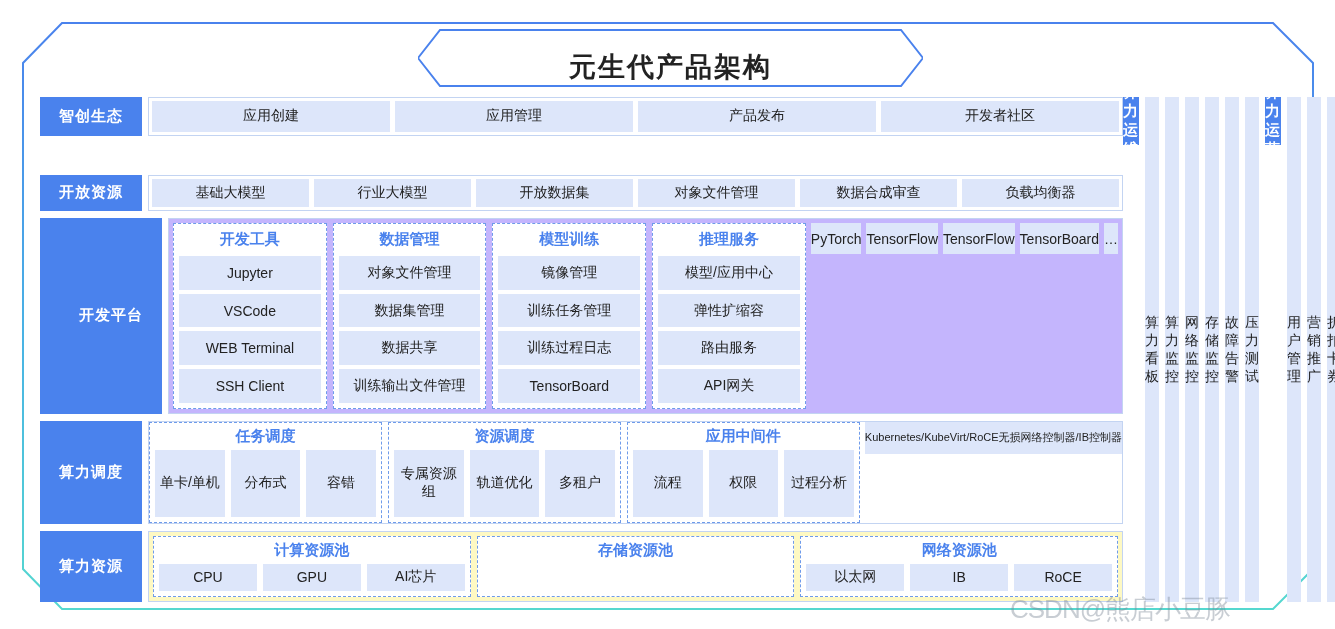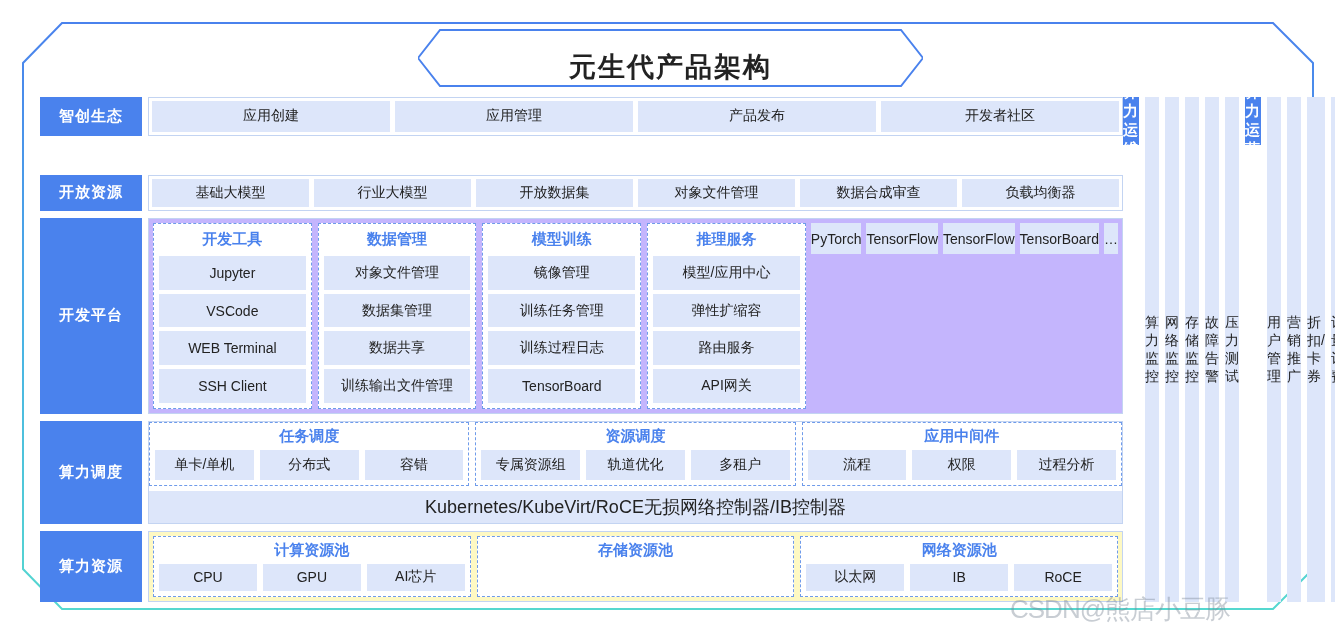--- a/index.html
+++ b/index.html
@@ -36,46 +36,46 @@
   .cell{background:#dde6fa;display:flex;align-items:center;justify-content:center;
      font-size:14px;color:#222;flex:1;}
 
   
   .r1{height:40px;}
   .r2{height:38px;margin-top:32px;}
   .r1 .cell,.r2 .cell{height:100%;}
 
   
   .platform{display:flex;gap:6px;height:203px;}
-  .platform .rowlabel{height:100%;}
+  .platform .rowlabel{height:100%;padding-left:20px;}
   .platform-body{flex:1;border:1px solid #c3d4f2;background:#c4b5fd;padding:4px;
      display:flex;flex-direction:row;gap:5px;}
   .group-strip{flex:1;display:flex;gap:6px;}
   .group{flex:1;border:1px dashed #6f9bea;padding:4px 5px 5px 5px;
      display:flex;flex-direction:column;gap:4px;background:#fff;}
   .group-title{text-align:center;font-size:15px;color:#4a82ed;font-weight:bold;
      padding:2px 0 3px;}
   .group-item{background:#dde6fa;text-align:center;font-size:14px;color:#222;
      flex:1;display:flex;align-items:center;justify-content:center;min-height:22px;}
   .fw-strip{height:31px;display:flex;gap:5px;}
   .fw-strip .cell{font-size:14px;}
 
   
   .sched{display:flex;gap:6px;height:107px;}
   .sched .rowlabel{height:100%;}
   .sched-body{flex:1;border:1px solid #c3d4f2;background:#fff;padding:0;
-     display:flex;flex-direction:column;gap:5px;justify-content:space-between;}
+     display:flex;gap:5px;justify-content:space-between;}
   .sched-groups{flex:1;display:flex;gap:6px;}
   .hgroup{flex:1;border:1px dashed #6f9bea;padding:3px 5px 5px;background:#fff;
      display:flex;flex-direction:column;}
   .hgroup .group-title{padding:1px 0 4px;}
   .hgroup-items{display:flex;gap:6px;flex:1;}
   .hgroup-items .group-item{min-height:26px;}
   .wide-bar{height:32px;background:#dde6fa;display:flex;align-items:center;
-     justify-content:center;font-size:18px;color:#222;}
+     justify-content:center;font-size:11px;color:#222;}
 
   
   .resrow{display:flex;gap:6px;height:74px;}
   .resrow .rowlabel{height:100%;}
   .res-body{flex:1;border:1px solid #c3d4f2;background:#fef9c3;padding:4px;
      display:flex;gap:6px;}
 
   
   .rcol{flex:1;display:flex;flex-direction:row;gap:6px;}
   .rhead{height:48px;background:#4a82ed;color:#fff;font-size:15px;font-weight:bold;
@@ -256,20 +256,21 @@
 
         </div>
       </div>
 
     </div>
 
     <div class="right-col">
 
       <div class="rcol">
         <div class="rhead">算力运维</div>
+        <div class="ritem">算力看板</div>
         <div class="ritem">算力监控</div>
         <div class="ritem">网络监控</div>
         <div class="ritem">存储监控</div>
         <div class="ritem">故障告警</div>
         <div class="ritem">压力测试</div>
       </div>
 
       <div class="rcol">
         <div class="rhead">算力运营</div>
         <div class="ritem">用户管理</div>

